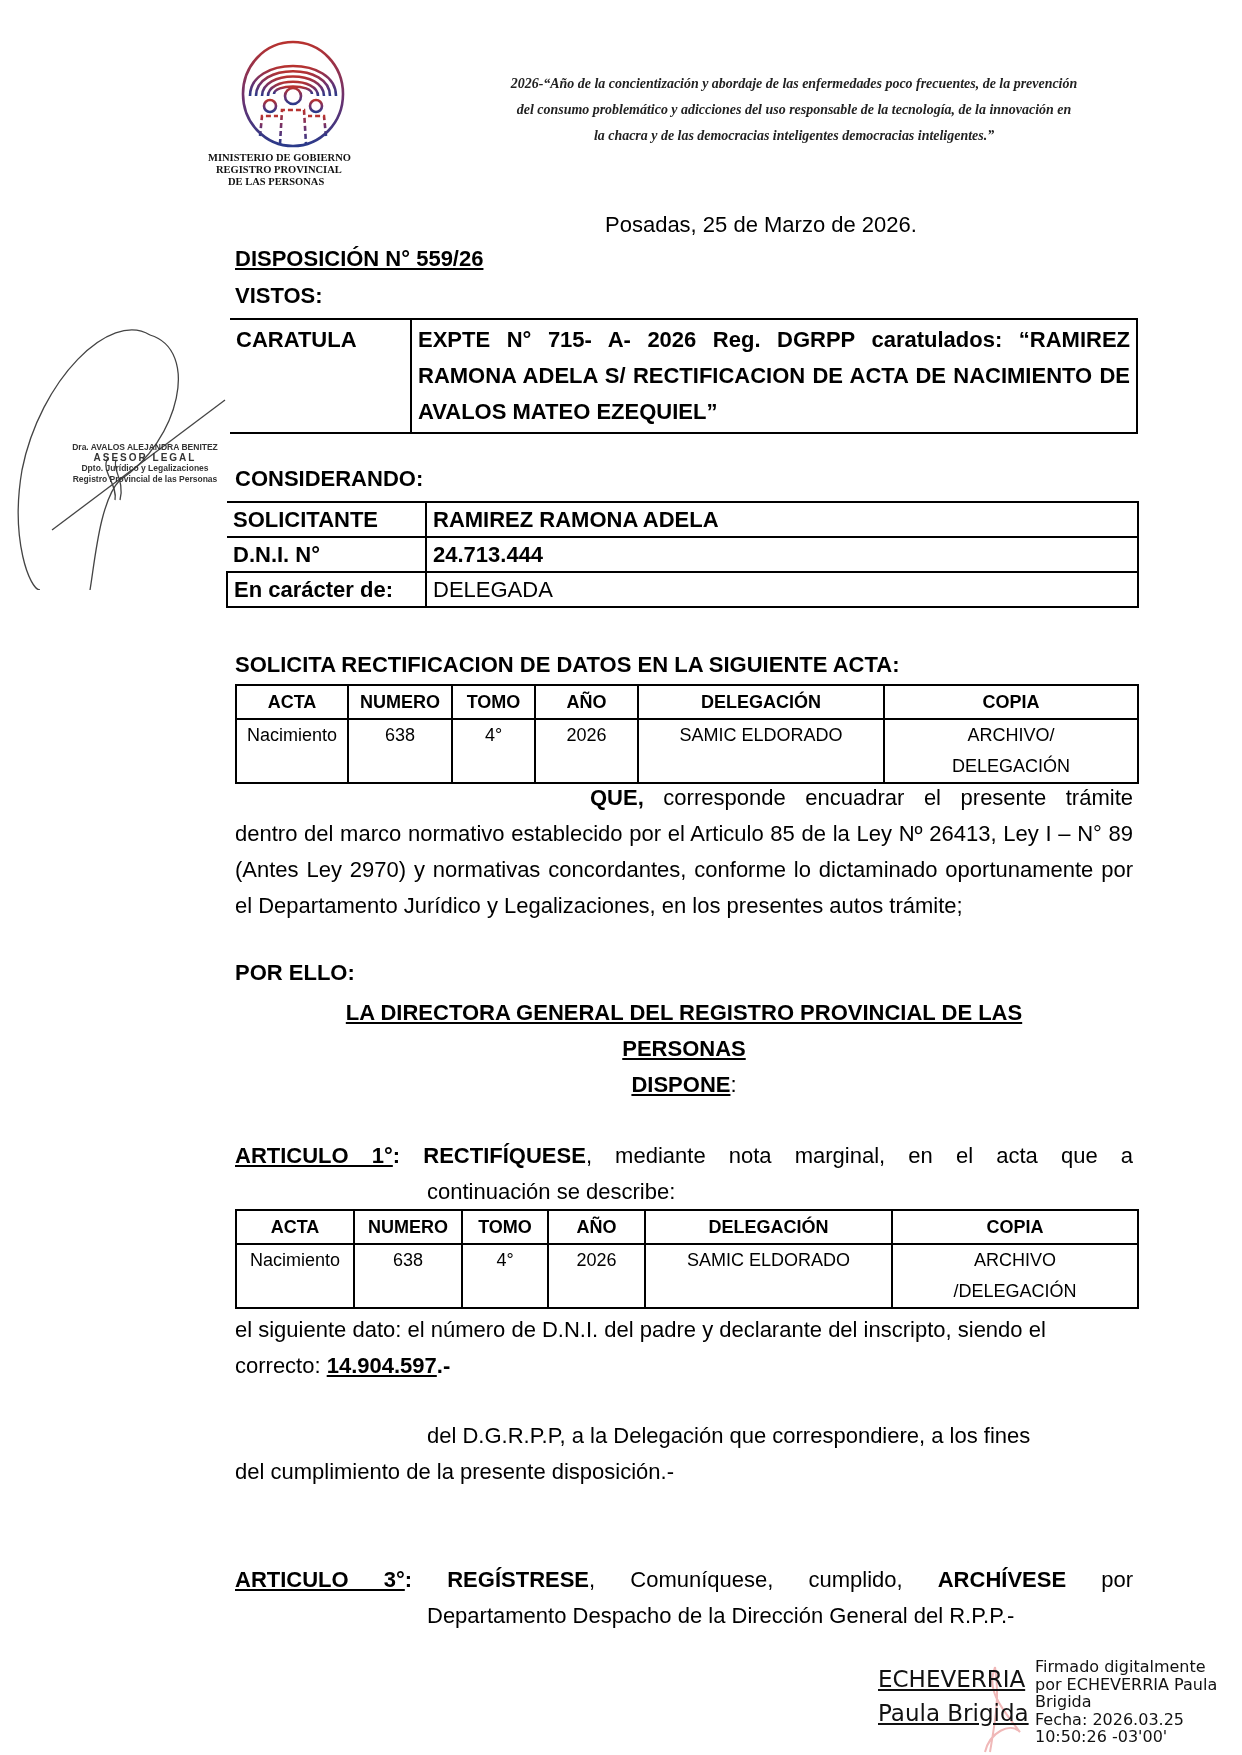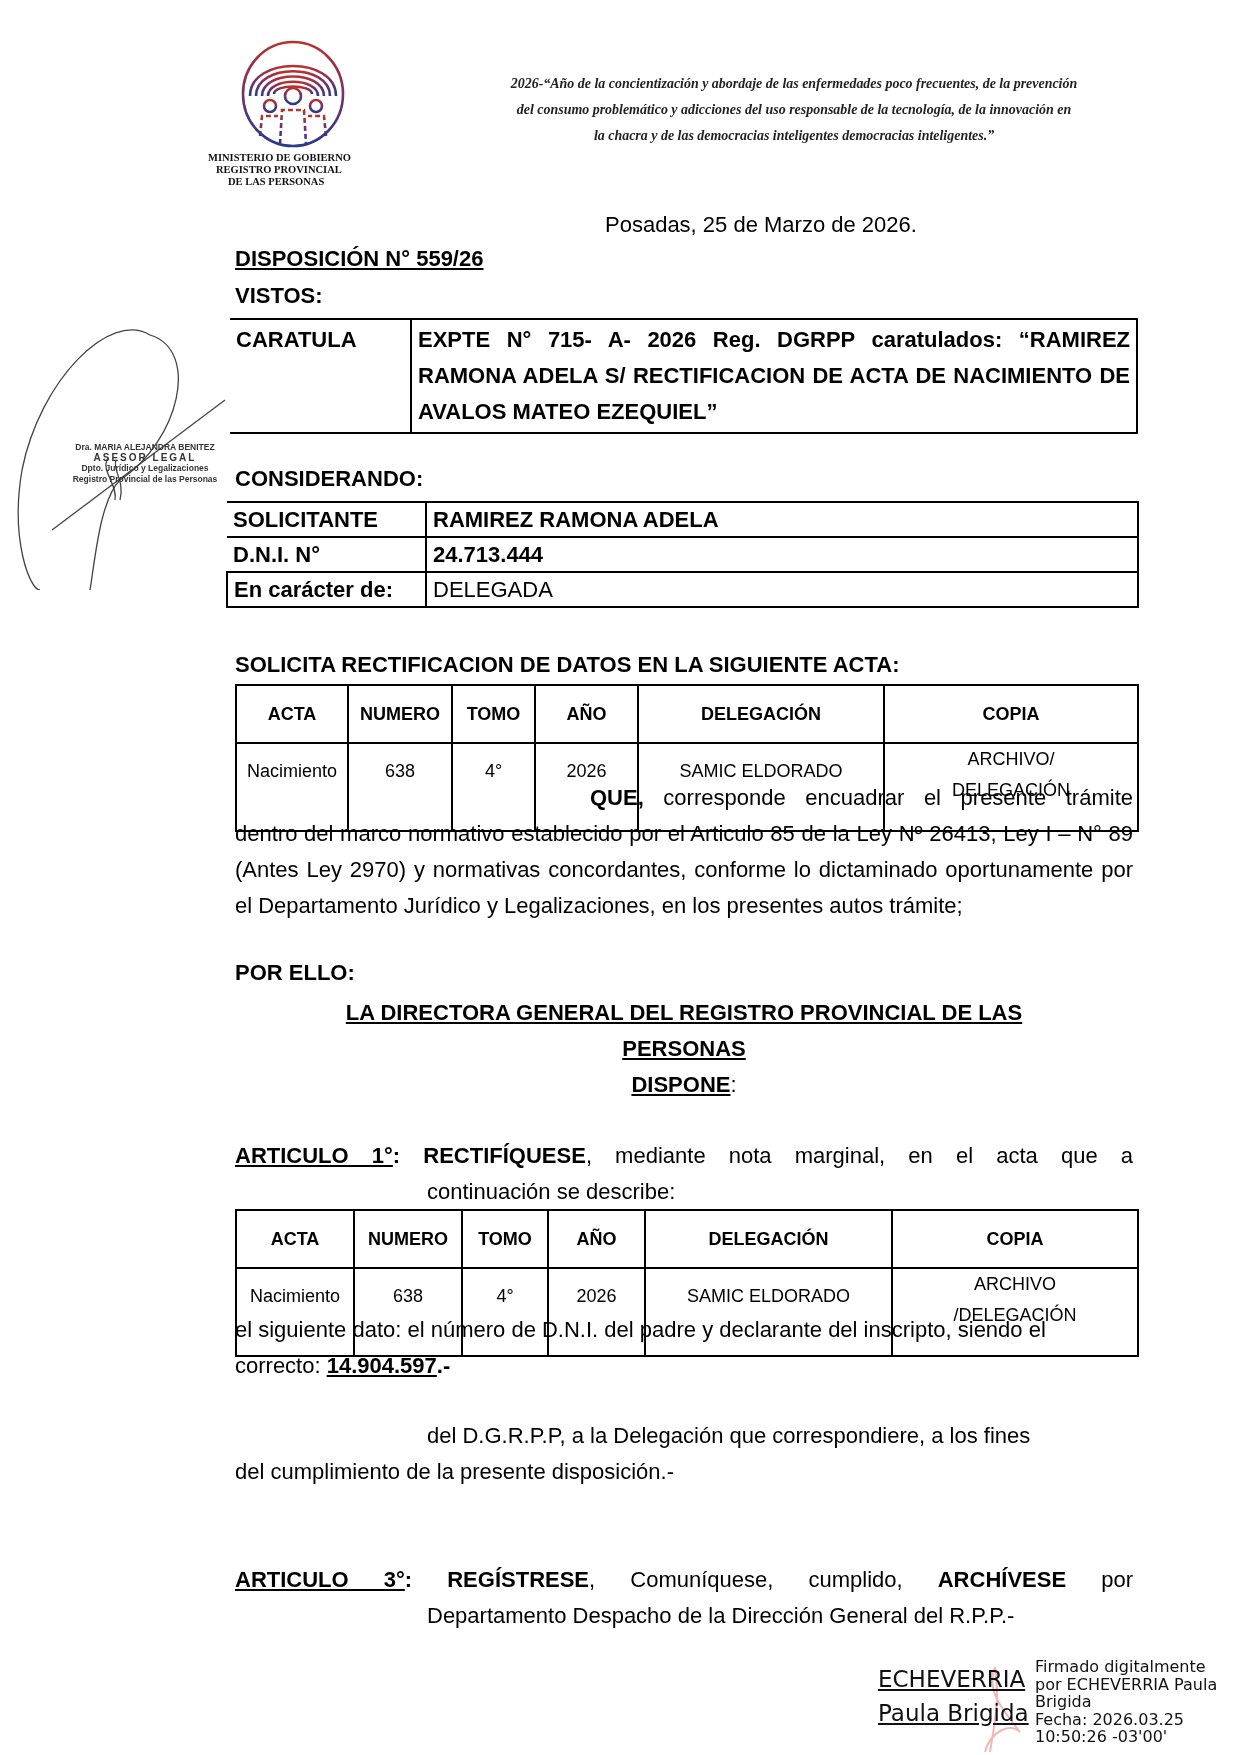--- a/index.html
+++ b/index.html
@@ -26,21 +26,21 @@
   .caratula td.val{border-right:2px solid #000;text-align:justify;text-align-last:left;}
   .considerando{left:235px;top:466px;font-size:22px;font-weight:bold;}
   .solic{left:226px;top:501px;width:913px;font-size:22px;}
   .solic td{border:2px solid #000;padding:0 6px;height:33px;line-height:33px;}
   .solic td.lab{width:185px;font-weight:bold;border-left:none;}
   .solic tr:last-child td.lab{border-left:2px solid #000;}
   .solic td.val{font-weight:bold;}
   .solic tr:last-child td.val{font-weight:normal;}
   .solicita{left:235px;top:652px;font-size:22px;font-weight:bold;}
   .acta{width:904px;font-size:18px;}
-  .acta th,.acta td{border:2px solid #000;text-align:center;padding:12px 4px;}
+  .acta th,.acta td{border:2px solid #000;text-align:center;padding:0 4px;}
   .acta th{font-weight:bold;height:32px;}
   .acta td{vertical-align:top;line-height:31px;height:62px;}
   .acta1{left:235px;top:684px;}
   .acta2{left:235px;top:1209px;}
   .para{left:235px;width:898px;font-size:22px;line-height:36px;text-align:justify;}
   .que{top:780px;text-indent:355px;}
   .porello{left:235px;top:960px;font-size:22px;font-weight:bold;}
   .directora{left:235px;top:995px;width:898px;text-align:center;font-size:22px;font-weight:bold;line-height:36px;}
   .u{text-decoration:underline;}
   .art{left:235px;width:898px;font-size:22px;line-height:36px;}
@@ -93,21 +93,21 @@
 
 <svg class="abs asesor-sig" viewBox="0 0 230 290">
   <g fill="none" stroke="#444" stroke-width="1.3">
     <path d="M150 35 C110 10 40 80 22 170 C10 240 30 290 40 290"></path>
     <path d="M150 35 C200 50 180 140 120 180 C100 200 95 260 90 290"></path>
     <path d="M52 230 L225 100"></path>
     <path d="M108 158 C100 170 118 185 115 200 M116 160 C112 170 125 180 120 200"></path>
   </g>
 </svg>
 <div class="abs asesor-stamp">
-  <div>Dra. MARIA ALEJANDRA BENITEZ</div>
+  <div>Dra. AVALOS ALEJANDRA BENITEZ</div>
   <div style="font-size:10px;letter-spacing:2px">ASESOR LEGAL</div>
   <div>Dpto. Jurídico y Legalizaciones</div>
   <div>Registro Provincial de las Personas</div>
 </div>
 
 <div class="abs place-date">Posadas, 25 de Marzo de 2026.</div>
 <div class="abs title">DISPOSICIÓN N° 559/26</div>
 <div class="abs vistos">VISTOS:</div>
 
 <table class="abs caratula">

